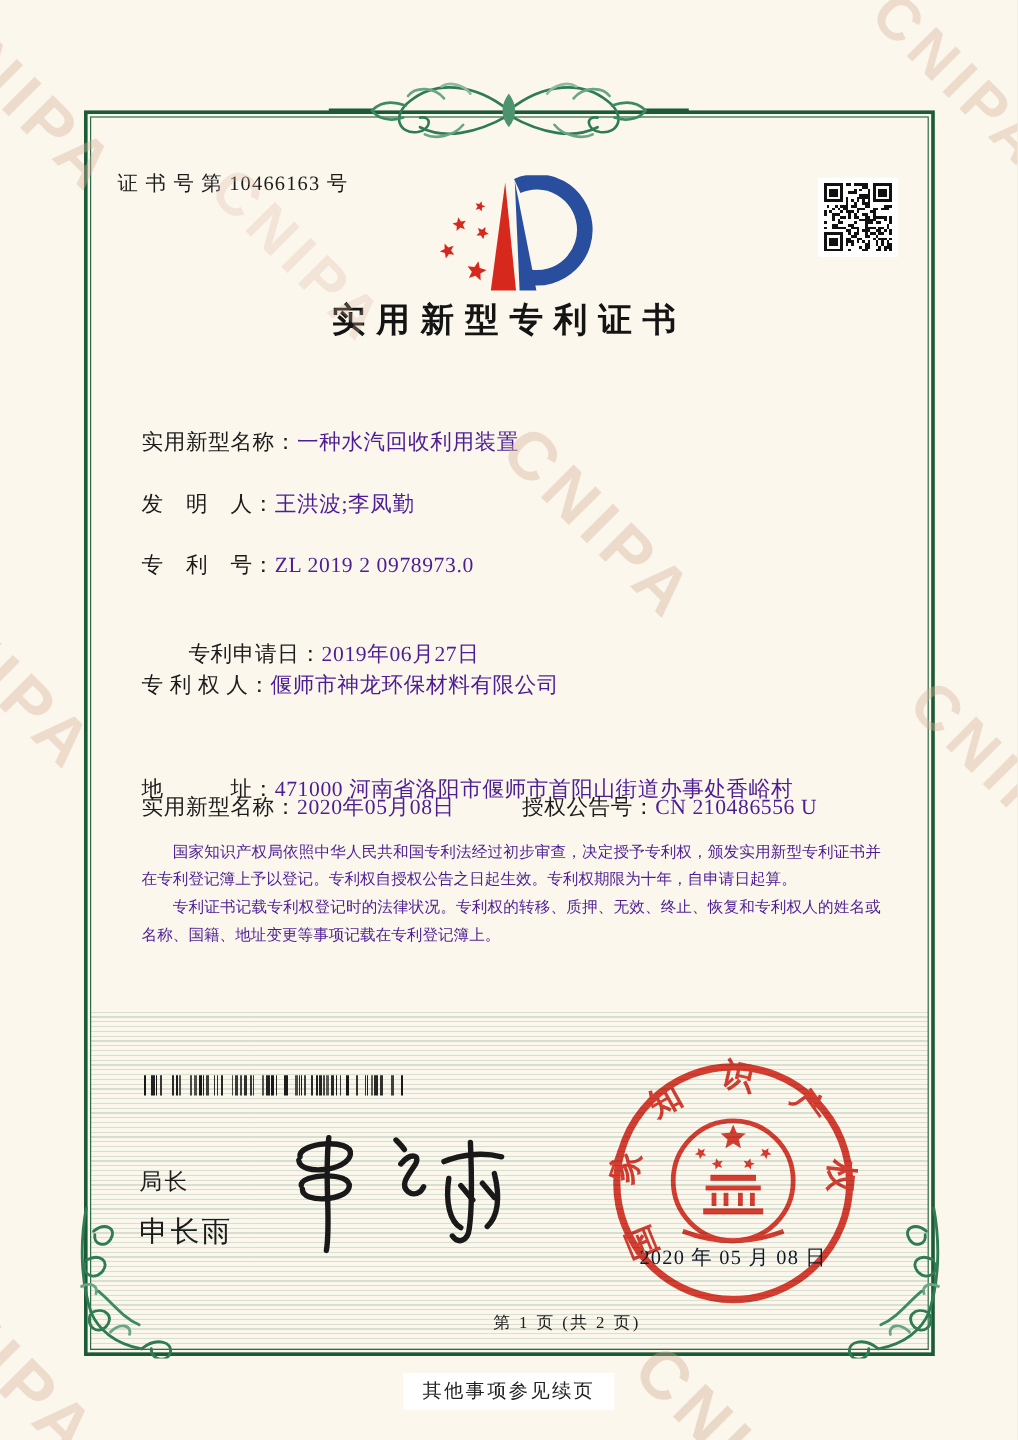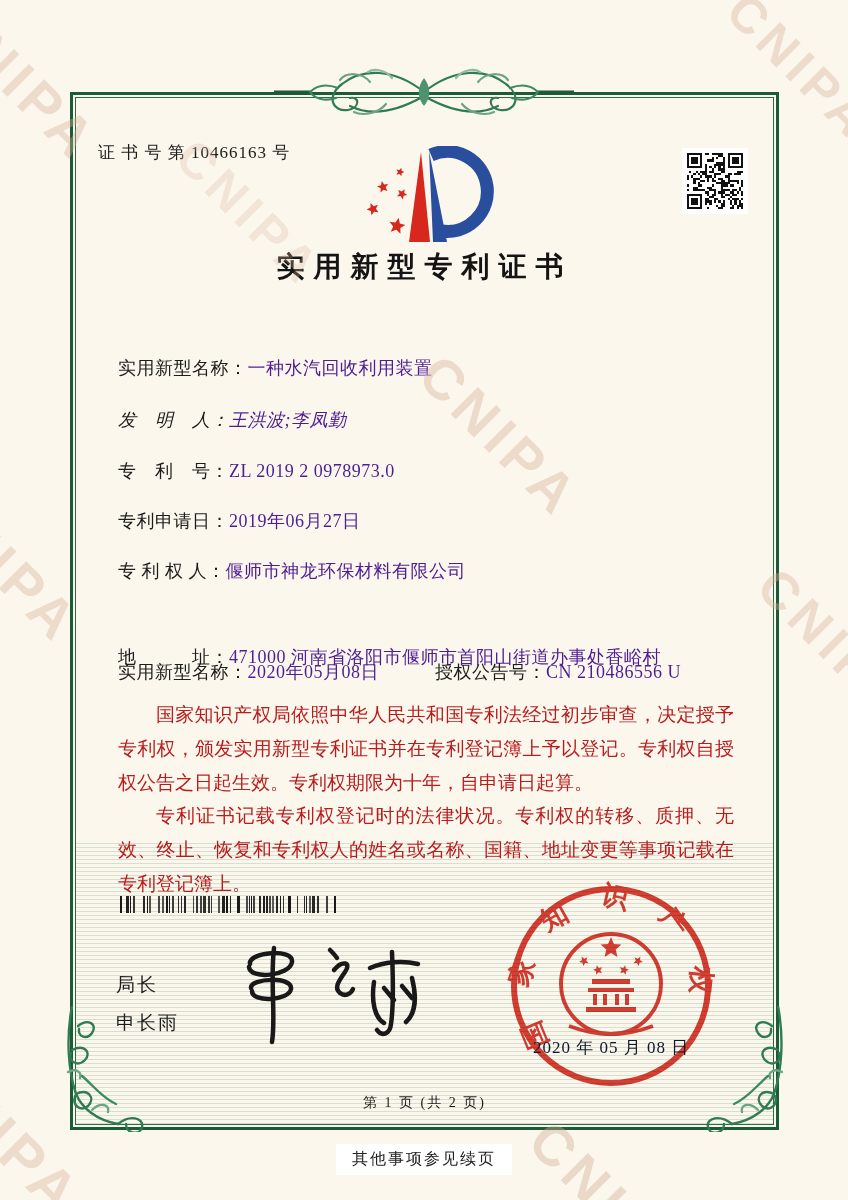--- a/index.html
+++ b/index.html
@@ -48,45 +48,45 @@
   .logo{position:absolute;left:344px;top:146px;z-index:3;}
   .qr{position:absolute;left:682px;top:148px;width:66px;height:66px;background:#fff;z-index:3;}
   .title{
     position:absolute;left:70px;top:248px;width:709px;text-align:center;
     font-size:28px;font-weight:600;letter-spacing:9px;color:#141414;z-index:3;
   }
   
   .row{position:absolute;left:118px;font-size:18px;letter-spacing:.5px;z-index:3;white-space:nowrap;}
   .row .label{color:#1c1c1c;}
   .row .value{color:#4c1d95;}
-  .r1{top:356px;} .r2{top:408px;font-style:italic;} .r3{top:459px;} .r4{top:509px;}
+  .r1{top:356px;} .r2{top:408px;} .r3{top:459px;} .r4{top:533px;margin-left:39px;}
   .r5{top:559px;} .r6{top:609px;margin-top:36px;} .r7{top:660px;}
   .grant-no-label{margin-left:56px;}
   
   .legal{
     position:absolute;left:118px;top:698px;width:616px;z-index:3;
-    font-size:19px;line-height:1.78;color:#b91c1c;text-align:justify;
+    font-size:13px;line-height:1.78;color:#4c1d95;text-align:justify;
   }
   .legal p{margin:0;text-indent:2em;}
   
   .barcode{position:absolute;left:120px;top:896px;z-index:3;}
   
   .comm-title{position:absolute;left:116px;top:972px;font-size:19px;letter-spacing:2px;z-index:3;}
-  .comm-name{position:absolute;left:116px;top:1010px;font-size:19px;letter-spacing:2px;z-index:3;}
+  .comm-name{position:absolute;left:116px;top:1010px;font-size:24px;letter-spacing:2px;z-index:3;}
   .sig{position:absolute;left:232px;top:936px;z-index:3;}
   
   .seal{position:absolute;left:505px;top:880px;z-index:4;mix-blend-mode:multiply;opacity:.95;}
   .seal-date{
     position:absolute;left:505px;top:1036px;width:212px;text-align:center;
     font-size:17px;letter-spacing:1px;color:#0f172a;z-index:5;
   }
   
   .page-num{
     position:absolute;left:70px;top:1094px;width:709px;text-align:center;
-    font-size:14px;letter-spacing:2px;z-index:3;
+    font-size:14px;letter-spacing:2px;z-index:3;padding-left:48px;
   }
   .continuation{
     position:absolute;left:0;top:1144px;width:848px;text-align:center;z-index:3;
   }
   .continuation span{
     display:inline-block;background:#ffffff;padding:5px 16px;
     font-size:16px;letter-spacing:2px;color:#222;
   }
 </style>
 </head>

